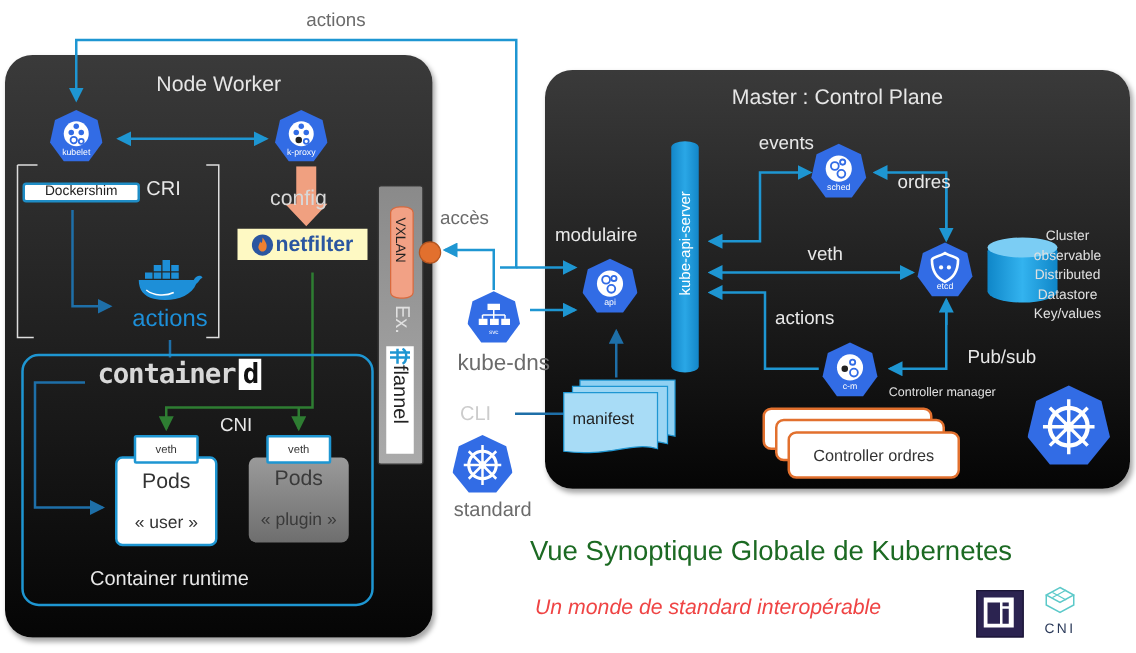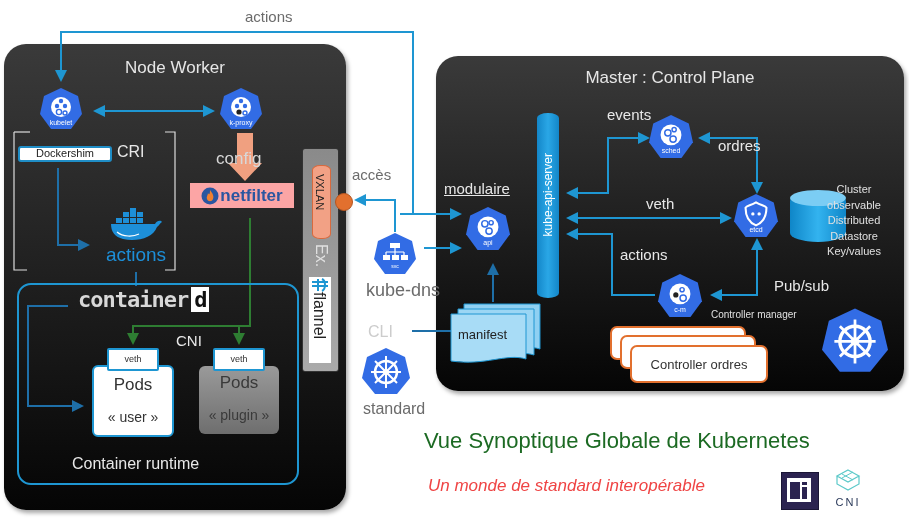--- a/index.html
+++ b/index.html
@@ -7,21 +7,21 @@
   .abs { position:absolute; }
   .panel { position:absolute; border-radius:22px; background:linear-gradient(180deg,#3a3a3a 0%,#222 45%,#050505 100%); box-shadow:2px 3px 4px rgba(0,0,0,0.35); }
   .title { color:#e6e6e6; font-size:17px; text-align:center; }
   .lbl { color:#e8e8e8; font-size:15px; }
   .lbl-dark { color:#6b6b6b; font-size:15px; }
   .hept { position:absolute; }
   .hept svg { display:block; }
   .hept .cap { position:absolute; left:0; right:0; text-align:center; color:#fff; font-size:7px; }
   svg.lines { position:absolute; left:0; top:0; pointer-events:none; }
   .dockershim { position:absolute; background:#fff; border:2px solid #1f8dc6; border-radius:3px; font-size:11px; color:#222; text-align:center; line-height:10px; }
-  .netfilter { position:absolute; background:#fca5a5; display:flex; align-items:center; justify-content:center; font-weight:bold; color:#2b56a0; font-size:17px; }
+  .netfilter { position:absolute; background:#fef9c3; display:flex; align-items:center; justify-content:center; font-weight:bold; color:#2b56a0; font-size:17px; }
   .crbox { position:absolute; border:2px solid #1e96d2; border-radius:14px; }
   .pod { position:absolute; border-radius:6px; text-align:center; }
   .veth { position:absolute; background:#fff; border:2px solid #1e96d2; font-size:9px; color:#333; text-align:center; border-radius:2px; }
   .vert-text { writing-mode:vertical-rl; }
   .ctl-card { position:absolute; background:#fff; border:2px solid #e2702e; border-radius:7px; }
   .heading-green { color:#1c6a23; font-size:22px; }
   .subtitle { color:#ef4444; font-size:17px; font-style:italic; }
 </style>
 </head>
 <body>
@@ -210,21 +210,21 @@
   <svg width="92" height="62" viewBox="0 0 92 62">
     <path d="M14,1 L90,1 L90,46 C70,40 50,54 14,48 z" fill="#8fd0f2" stroke="#1e96d2" stroke-width="1"></path>
     <path d="M8,6 L84,6 L84,52 C64,46 44,58 8,53 z" fill="#9bd6f4" stroke="#1e96d2" stroke-width="1"></path>
     <path d="M1,11 L76,11 L76,56 C56,50 36,63 1,58 z" fill="#a8dcf6" stroke="#1e96d2" stroke-width="1"></path>
   </svg>
   <div class="abs" style="left:8px;top:24px;font-size:13px;color:#222;">manifest</div>
 </div>
 
 <div class="abs title" style="left:540px;top:68px;width:260px;">Master : Control Plane</div>
 
-<div class="abs lbl" style="left:444px;top:180px;text-decoration:underline;">modulaire</div>
+<div class="abs lbl" style="left:444px;top:180px;">modulaire</div>
 
 <div class="hept" style="left:466px;top:206px;width:44px;height:46px;">
   <svg width="44" height="46" viewBox="0 0 42 44">
     <polygon points="21,1 38,9 42,27 31,42 11,42 0,27 4,9" fill="#326ce5"></polygon>
     <circle cx="21" cy="20" r="10" fill="#fff"></circle>
     <circle cx="18" cy="17" r="3" fill="none" stroke="#326ce5" stroke-width="1.4"></circle>
       <circle cx="24" cy="16" r="2" fill="none" stroke="#326ce5" stroke-width="1.4"></circle>
       <circle cx="22" cy="24" r="3" fill="none" stroke="#326ce5" stroke-width="1.4"></circle>
   </svg>
   <div class="cap" style="top:33px;">api</div>

